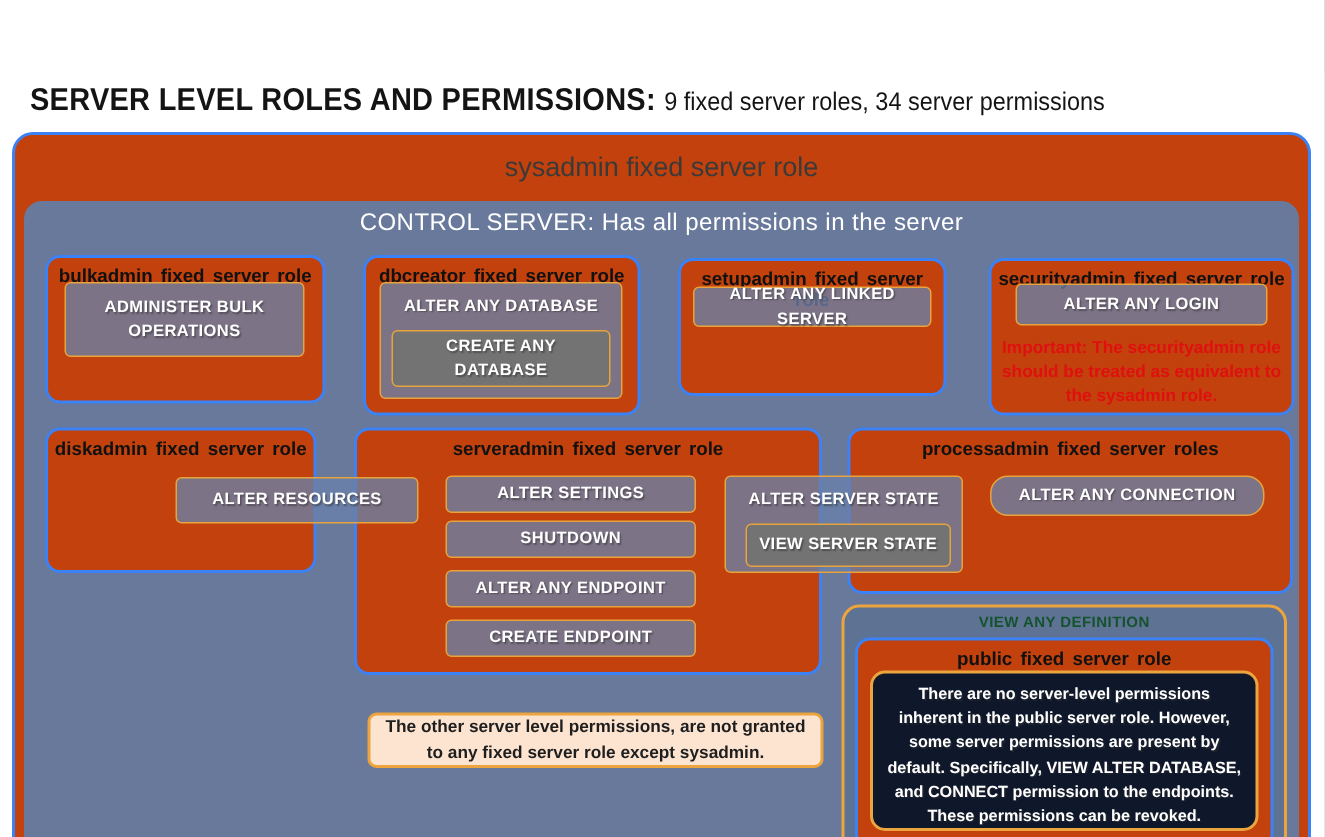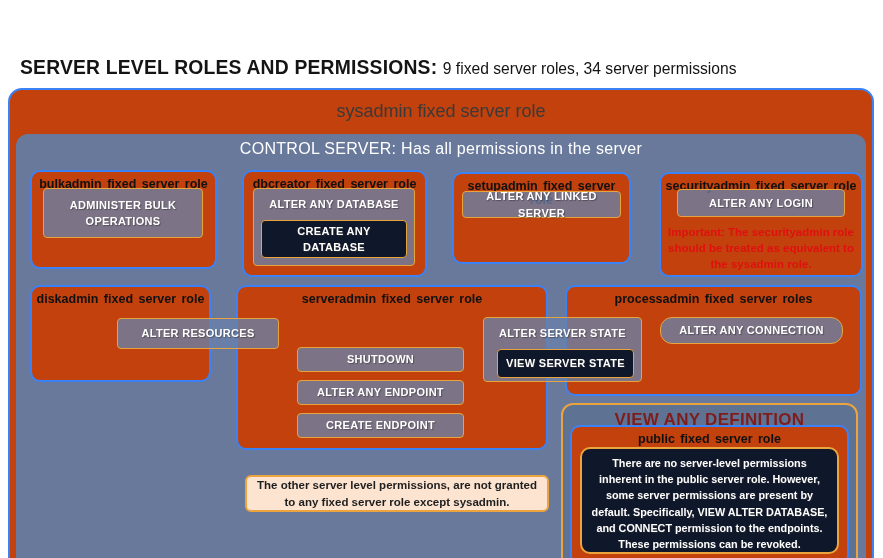--- a/index.html
+++ b/index.html
@@ -35,39 +35,39 @@
   
   .btn {
     background: rgba(105,130,170,0.78);
     border: 1.5px solid #e8a33c; border-radius: 4px;
     color: #ffffff; font-weight: 700; font-size: 11px; letter-spacing: 0.3px;
     display: flex; align-items: center; justify-content: center; text-align: center;
     text-shadow: 1px 1px 1px rgba(50,50,50,0.55);
     line-height: 1.5; padding: 2px 4px;
   }
   .btn-top { align-items: flex-start; padding-top: 7px; }
-  .btn-dark { background: #0f172a; }
+  .btn-dark { background: #737373; }
 
   .warning-text {
     color: #e01010; font-weight: 700; font-size: 11.5px; line-height: 1.4;
     text-align: center;
   }
   .note-box {
     background: #fce4d1; border: 2px solid #eba43e; border-radius: 6px;
     color: #1e1e1e; font-weight: 700; font-size: 11.5px; line-height: 1.45;
     display: flex; align-items: center; justify-content: center; text-align: center;
     padding: 2px 10px;
   }
   .public-body {
     background: #0f172a; border: 2px solid #eba43e; border-radius: 10px;
     color: #ffffff; font-weight: 700; font-size: 10.8px; line-height: 1.5;
     text-align: center; padding: 6px 8px;
     text-shadow: 1px 1px 1px rgba(60,60,60,0.4);
   }
-  .vad-label { font-size: 17px; font-weight: 700; color: #7f1d1d; text-align: center; padding-top: 4px; letter-spacing: 0.3px; }
+  .vad-label { font-size: 10px; font-weight: 700; color: #14532d; text-align: center; padding-top: 4px; letter-spacing: 0.3px; }
   .footer-label { color: #f2f4f8; font-size: 12px; }
 </style>
 </head>
 <body>
 
 <div id="canvas">
 
   <div class="abs headline">
     <span class="strong">SERVER LEVEL ROLES AND PERMISSIONS:</span><span class="rest">9 fixed server roles, 34 server permissions</span>
   </div>
@@ -106,20 +106,21 @@
   <div class="abs btn btn-top" style="left:253px; top:140px; width:162px; height:78px;">ALTER ANY DATABASE</div>
   <div class="abs btn btn-dark" style="left:261px; top:172px; width:146px; height:38px;">CREATE ANY DATABASE</div>
 
   <div class="abs btn" style="left:462px; top:143px; width:159px; height:27px;">ALTER ANY LINKED SERVER</div>
 
   <div class="abs btn" style="left:677px; top:141px; width:168px; height:28px;">ALTER ANY LOGIN</div>
   <div class="abs warning-text" style="left:668px; top:176px; width:186px;">Important: The securityadmin role should be treated as equivalent to the sysadmin role.</div>
 
   <div class="abs btn" style="left:117px; top:270px; width:162px; height:31px;">ALTER RESOURCES</div>
 
+  <div class="abs btn" style="left:297px; top:269px; width:167px; height:25px;">ALTER SETTINGS</div>
   <div class="abs btn" style="left:297px; top:299px; width:167px; height:25px;">SHUTDOWN</div>
   <div class="abs btn" style="left:297px; top:332px; width:167px; height:25px;">ALTER ANY ENDPOINT</div>
   <div class="abs btn" style="left:297px; top:365px; width:167px; height:25px;">CREATE ENDPOINT</div>
 
   <div class="abs btn btn-top" style="left:483px; top:269px; width:159px; height:65px;">ALTER SERVER STATE</div>
   <div class="abs btn btn-dark" style="left:497px; top:301px; width:137px; height:29px;">VIEW SERVER STATE</div>
 
   <div class="abs btn" style="left:660px; top:269px; width:183px; height:27px;border-radius:12px;">ALTER ANY CONNECTION</div>
 
   <div class="abs note-box" style="left:245px; top:427px; width:304px; height:37px;">The other server level permissions, are not granted to any fixed server role except sysadmin.</div>

